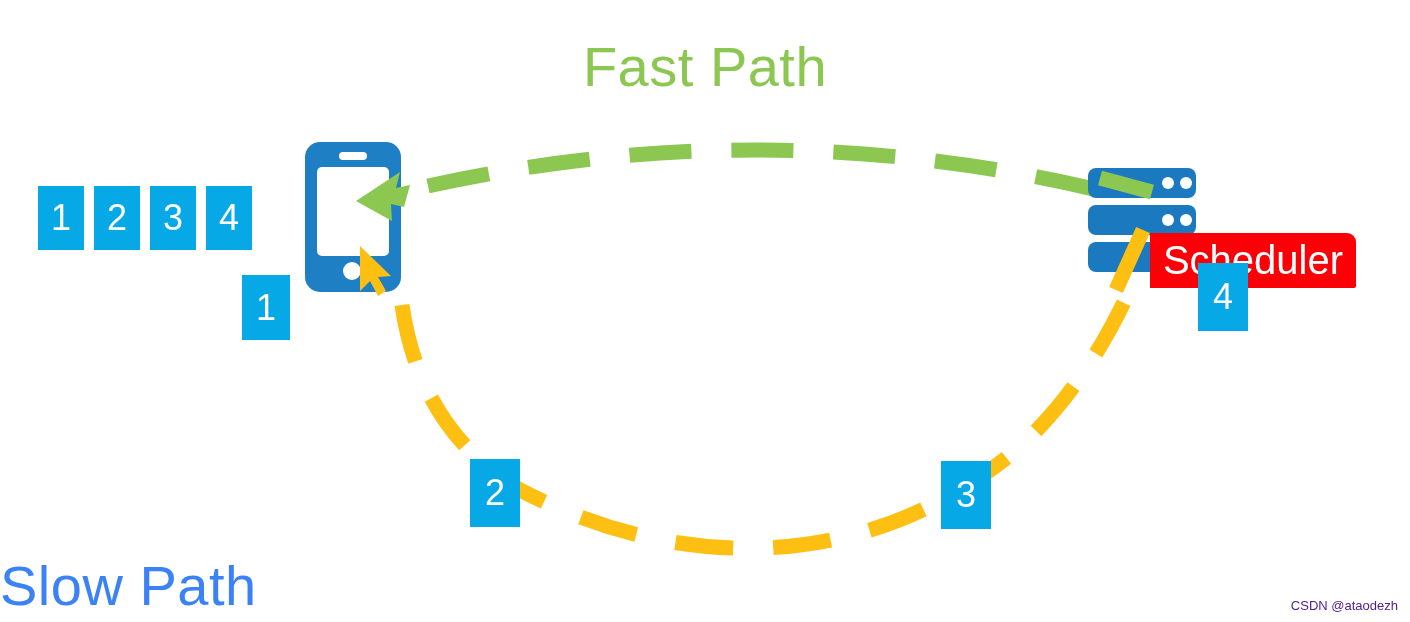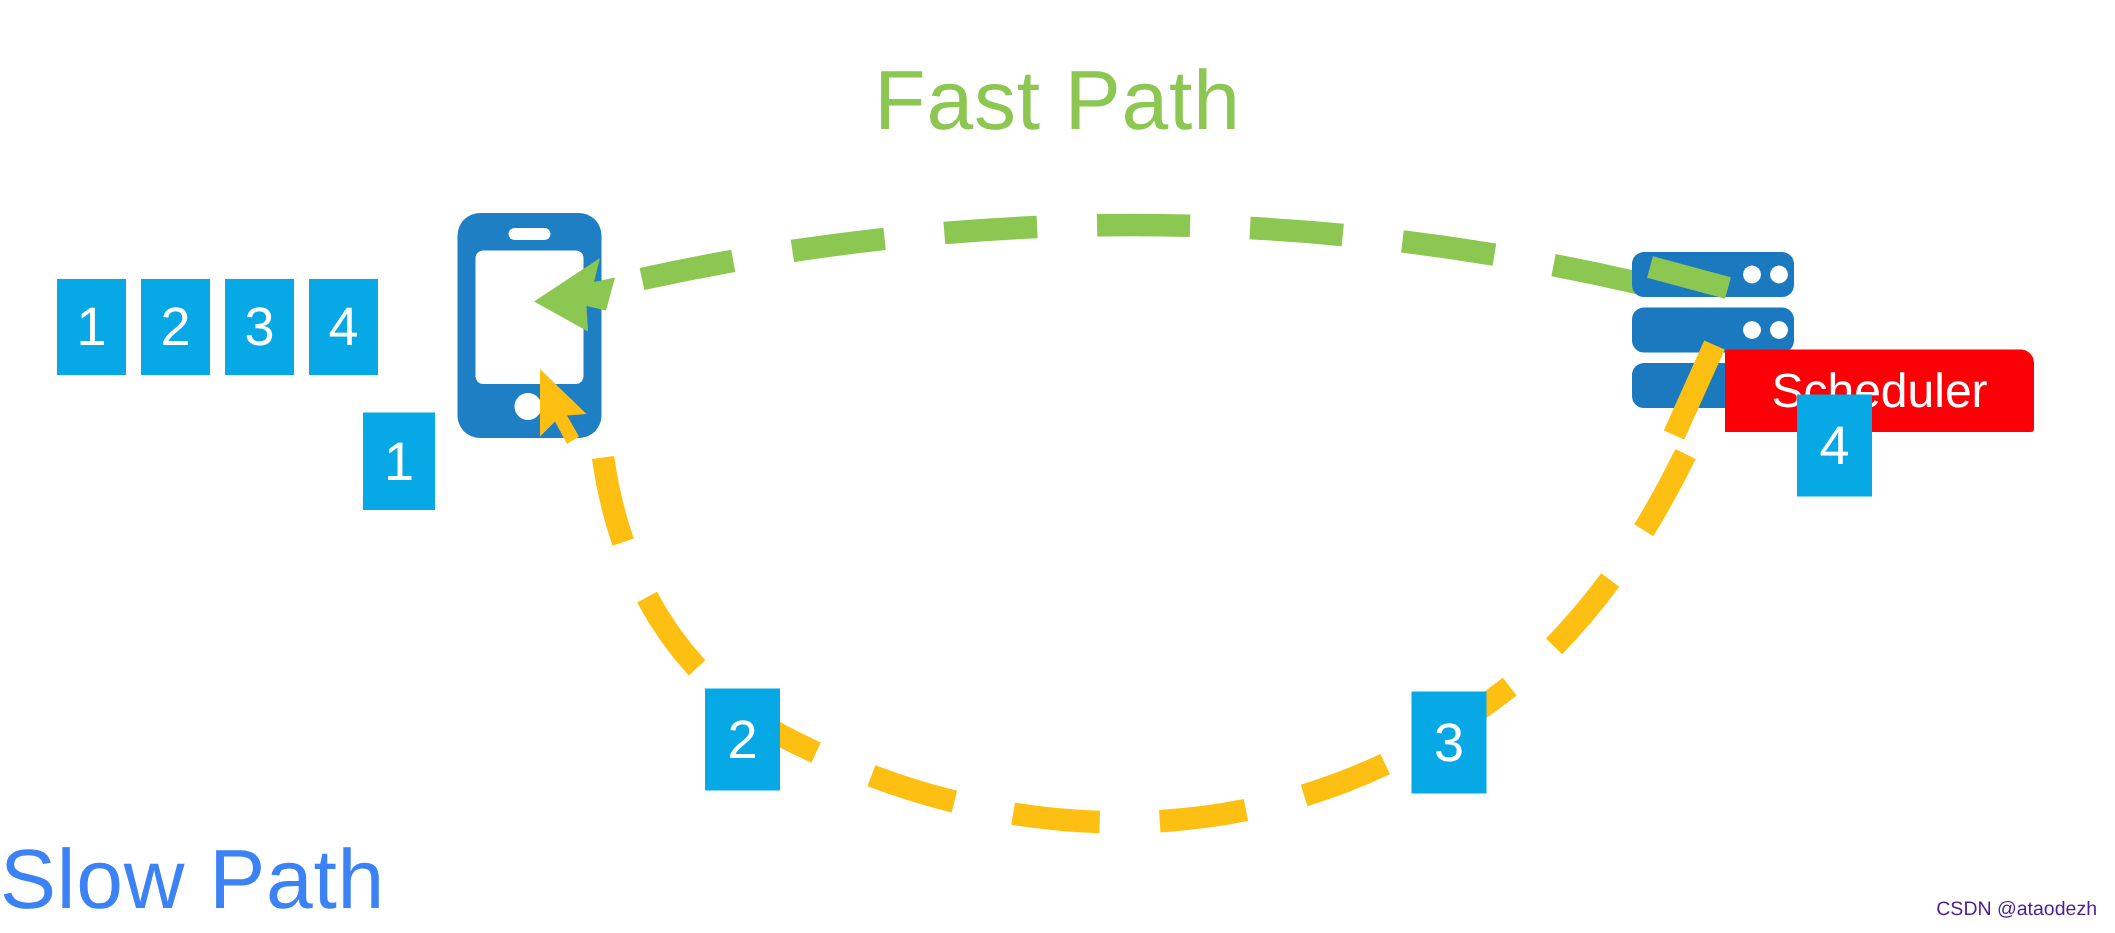--- a/index.html
+++ b/index.html
@@ -74,21 +74,21 @@
     position: absolute;
     left: 1150px;
     top: 233px;
     width: 206px;
     height: 55px;
     background: #FB0007;
     border-top-right-radius: 9px;
     border-bottom-right-radius: 2px;
     color: #ffffff;
     font-family: "Liberation Sans", sans-serif;
-    font-size: 32px;
+    font-size: 40px;
     display: flex;
     align-items: center;
     justify-content: center;
     user-select: none;
   }
   #watermark {
     position: absolute;
     right: 12px;
     top: 598px;
     font-family: "Liberation Sans", sans-serif;

